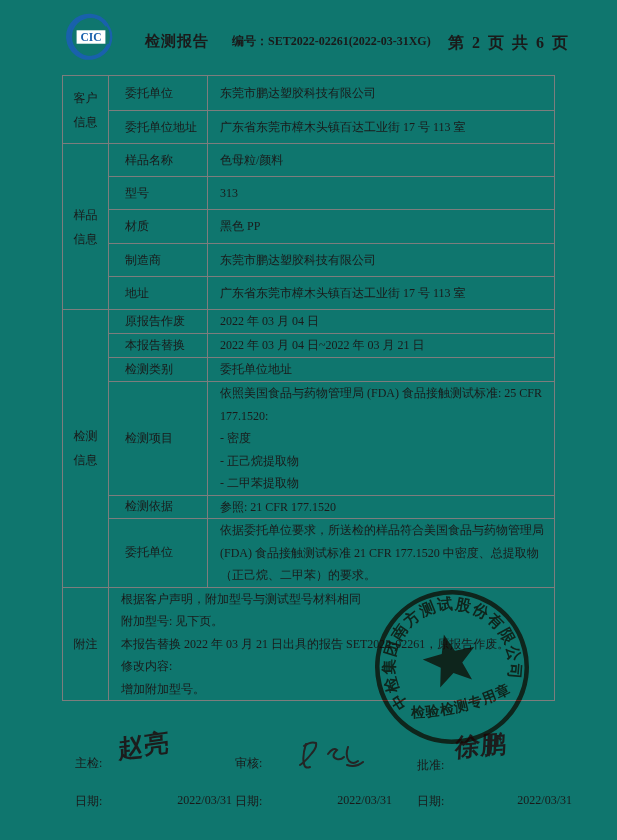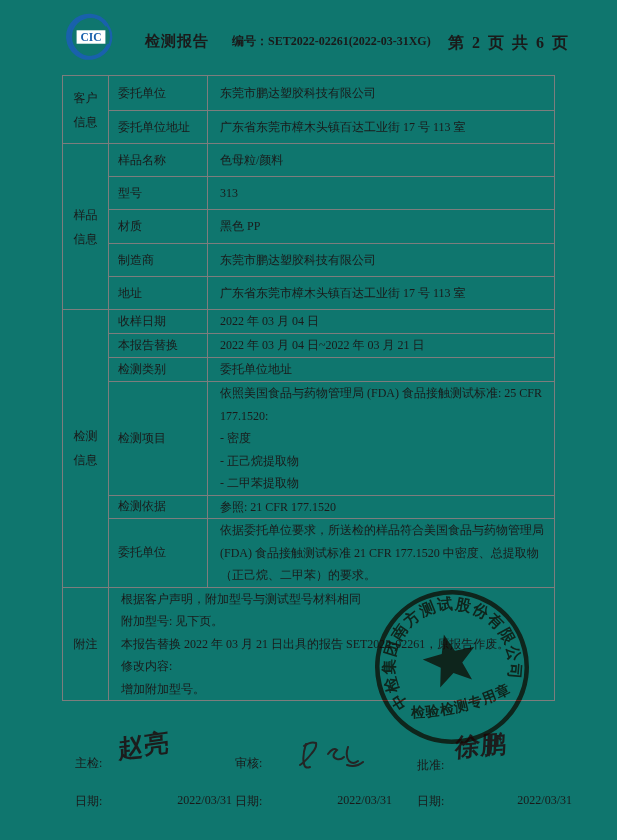--- a/index.html
+++ b/index.html
@@ -15,21 +15,21 @@
   
   .header { position: relative; height: 75px; }
   .logo { position: absolute; left: 62px; top: 13px; width: 58px; height: 48px; }
   .hdr-title { position: absolute; left: 145px; top: 32px; font-size: 15px; font-weight: 700; letter-spacing: 1px; }
   .hdr-no    { position: absolute; left: 232px; top: 33px; font-size: 12px; font-weight: 700; }
   .hdr-page  { position: absolute; left: 448px; top: 33px; font-size: 16px; font-weight: 700; letter-spacing: 2px; }
   
   table.report { border-collapse: collapse; table-layout: fixed; width: 493px; margin-left: 62px; }
   table.report td { border: 1px solid #7d7d7d; font-size: 12px; vertical-align: middle; }
   td.group { width: 46px; text-align: center; white-space: pre-line; line-height: 24px; }
-  td.field { width: 99px; padding-left: 9px; font-family: Liberation Serif, serif; }
+  td.field { width: 99px; padding-left: 16px; font-family: Liberation Serif, serif; }
   td.value { padding-left: 12px; padding-right: 8px; white-space: pre-line; line-height: 22.5px; }
   tr.h35{height:35px} tr.h33{height:33px} tr.h34{height:34px}
   tr.h24{height:24px} tr.h92{height:92px} tr.h22{height:22px}
   tr.h48{height:48px} tr.h97{height:97px}
   
   .signoff { position: relative; height: 100px; margin-top: 28px; font-size: 12px; }
   .signoff .abs { position: absolute; }
   .handwriting {
     font-size: 25px; font-weight: 700; color: #1c1c1c;
     transform: rotate(-8deg) skewX(-6deg); letter-spacing: 1px;
@@ -99,21 +99,21 @@
       <td class="value">东莞市鹏达塑胶科技有限公司</td>
     </tr>
     <tr class="h33">
       <td class="field">地址</td>
       <td class="value">广东省东莞市樟木头镇百达工业街 17 号 113 室</td>
     </tr>
 
     <tr class="h24">
       <td class="group" rowspan="6">检测
 信息</td>
-      <td class="field">收样日期</td>
+      <td class="field">原报告作废</td>
       <td class="value">2022 年 03 月 04 日</td>
     </tr>
     <tr class="h24">
       <td class="field">本报告替换</td>
       <td class="value">2022 年 03 月 04 日~2022 年 03 月 21 日</td>
     </tr>
     <tr class="h24">
       <td class="field">检测类别</td>
       <td class="value">委托单位地址</td>
     </tr>

